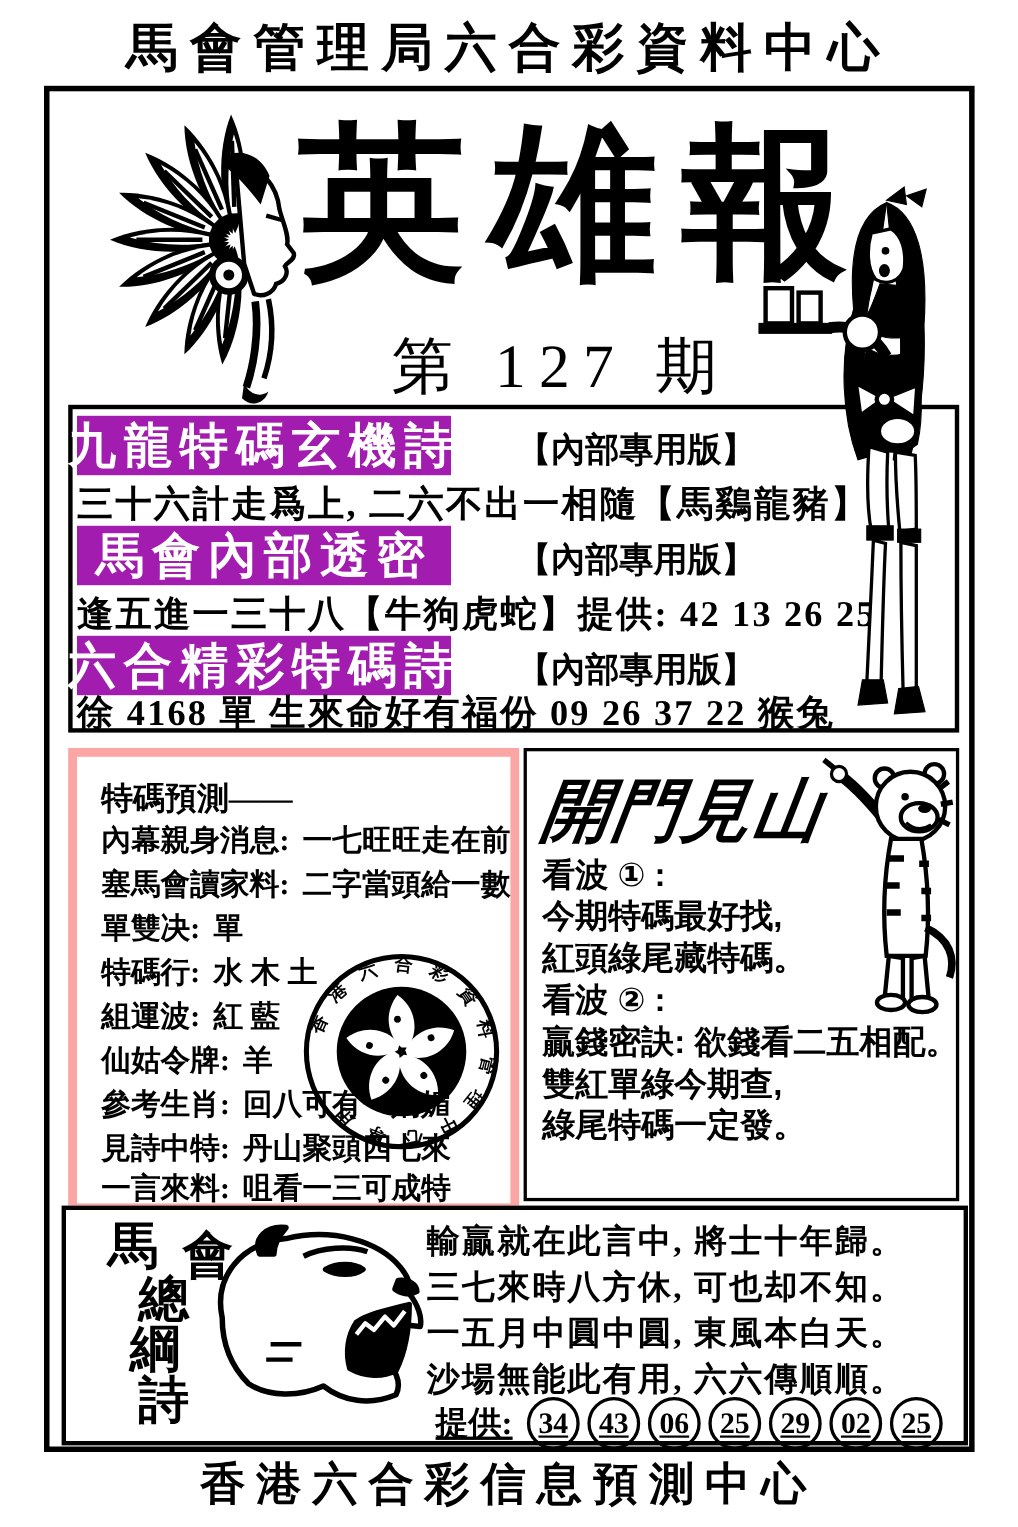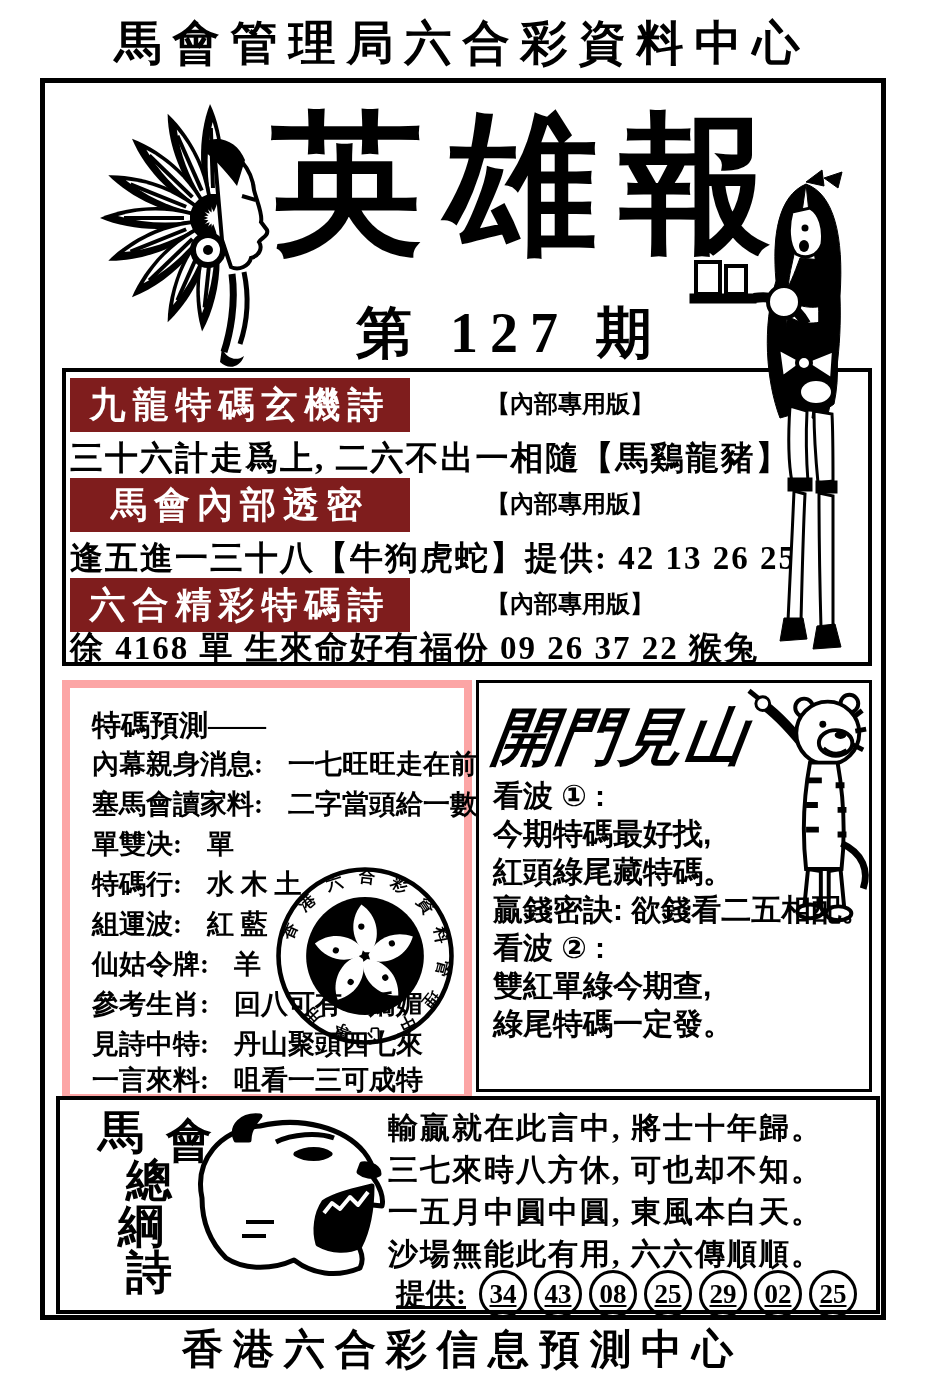--- a/index.html
+++ b/index.html
@@ -9,37 +9,37 @@
   
   .top-header{left:0;right:0;top:12px;text-align:center;font-size:47px;font-weight:bold;
               letter-spacing:11px;white-space:nowrap;}
   
   .outer-border{left:40px;top:78px;width:836px;height:1232px;border:5px solid #000;}
   
   .chief{left:46px;top:90px;width:250px;height:285px;}
   .masthead-title{left:262px;top:78px;width:540px;text-align:center;font-size:152px;
                   font-weight:bold;letter-spacing:22px;line-height:215px;white-space:nowrap;}
   .masthead-issue{left:330px;top:296px;width:360px;text-align:center;font-size:56px;
-                  font-weight:bold;letter-spacing:12px;white-space:nowrap;}
+                  font-weight:normal;letter-spacing:12px;white-space:nowrap;}
   .waitress{left:688px;top:166px;width:195px;height:505px;z-index:6;}
   
   .sections-box{left:62px;top:368px;width:802px;height:290px;border:4px solid #000;z-index:2;background:#fff;}
-  .bar{position:absolute;left:4px;width:340px;height:54px;background:#7f1d1d;color:#fff;
-       display:flex;align-items:center;justify-content:center;font-size:36px;font-weight:bold;
+  .bar{position:absolute;left:4px;width:340px;height:54px;background:#a21caf;color:#fff;
+       display:flex;align-items:center;justify-content:center;font-size:44px;font-weight:bold;
        letter-spacing:7px;white-space:nowrap;}
   .bar1{top:6px}.bar2{top:106px}.bar3{top:206px}
-  .edition{position:absolute;left:420px;font-size:24px;font-weight:bold;white-space:nowrap;}
+  .edition{position:absolute;left:404px;font-size:31px;font-weight:bold;white-space:nowrap;}
   .ed1{top:16px}.ed2{top:116px}.ed3{top:216px}
   .sec-line{position:absolute;left:4px;width:796px;font-size:33px;font-weight:bold;
             letter-spacing:2px;white-space:nowrap;}
   .sl1{top:64px}.sl2{top:164px}.sl3{top:254px}
   
   .left-box{left:62px;top:680px;width:394px;height:406px;border:8px solid #fca5a5;background:#fff;}
   .pred-title{position:absolute;left:22px;top:18px;font-size:29px;font-weight:bold;white-space:nowrap;z-index:2;}
-  .pred-row{position:absolute;left:22px;display:flex;gap:25px;font-size:27px;font-weight:600;
+  .pred-row{position:absolute;left:22px;display:flex;gap:12px;font-size:27px;font-weight:600;
             white-space:nowrap;z-index:2;}
   .seal{position:absolute;left:203px;top:176px;width:184px;height:184px;z-index:1;}
   
   .right-box{left:476px;top:680px;width:390px;height:406px;border:3px solid #000;background:#fff;}
   .kaimen-title{position:absolute;left:14px;top:12px;font-size:62px;font-weight:bold;
                 font-style:italic;transform:skewX(-8deg);letter-spacing:2px;white-space:nowrap;z-index:2;}
   .tiger{position:absolute;right:-6px;top:2px;width:128px;height:238px;z-index:1;}
   .kaimen-lines{position:absolute;left:14px;top:94px;z-index:2;}
   .kaimen-line{font-size:30px;font-weight:900;line-height:38px;white-space:nowrap;
                font-family:"Liberation Sans","DejaVu Sans",sans-serif;}
@@ -227,22 +227,22 @@
       <path d="M83,188 L83,228 L99,228 L95,186 Z" stroke-width="4"></path>
       <ellipse cx="64" cy="229" rx="13" ry="7" stroke-width="4"></ellipse>
       <ellipse cx="93" cy="231" rx="13" ry="7" stroke-width="4"></ellipse>
     </g>
   </svg>
 
   <div class="kaimen-lines">
     <div class="kaimen-line">看波 ① :</div>
     <div class="kaimen-line">今期特碼最好找,</div>
     <div class="kaimen-line">紅頭綠尾藏特碼。</div>
+    <div class="kaimen-line">看波 ② :</div>
     <div class="kaimen-line">贏錢密訣: 欲錢看二五相配。</div>
-    <div class="kaimen-line">看波 ② :</div>
     <div class="kaimen-line">雙紅單綠今期查,</div>
     <div class="kaimen-line">綠尾特碼一定發。</div>
   </div>
 </div>
 
 <div class="abs bottom-box">
   <span class="vchar v0">馬</span>
   <span class="vchar v1">會</span>
   <span class="vchar v2">總</span>
   <span class="vchar v3">綱</span>
@@ -263,21 +263,21 @@
 
   <div class="poem-line p0">輸贏就在此言中, 將士十年歸。</div>
   <div class="poem-line p1">三七來時八方休, 可也却不知。</div>
   <div class="poem-line p2">一五月中圓中圓, 東風本白天。</div>
   <div class="poem-line p3">沙場無能此有用, 六六傳順順。</div>
 
   <div class="provide-row">
     <span class="provide-label">提供:</span>
     <span class="num-circle">34</span>
     <span class="num-circle">43</span>
-    <span class="num-circle">08</span>
+    <span class="num-circle">06</span>
     <span class="num-circle">25</span>
     <span class="num-circle">29</span>
     <span class="num-circle">02</span>
     <span class="num-circle">25</span>
   </div>
 </div>
 
 <div class="abs footer">香港六合彩信息預測中心</div>
 
 </body></html>

